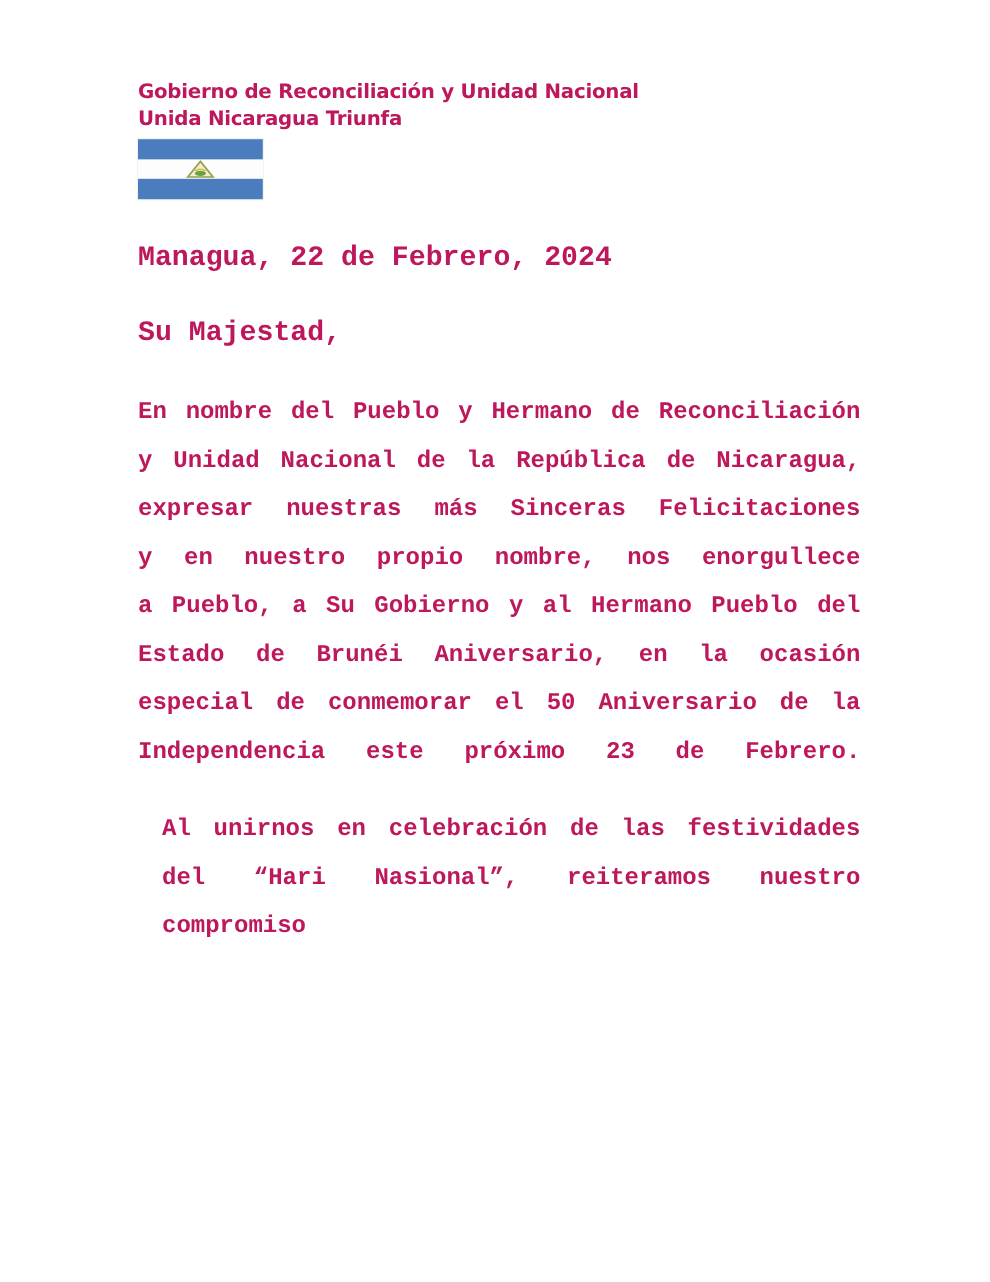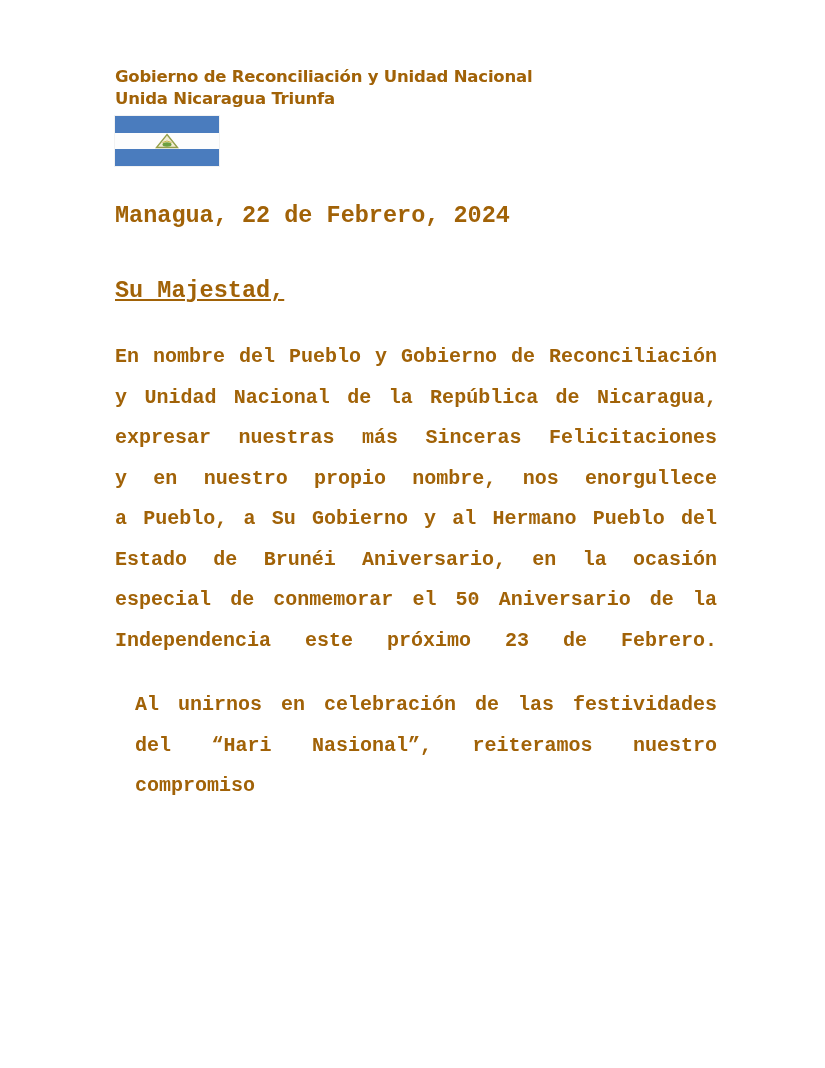--- a/index.html
+++ b/index.html
@@ -2,21 +2,21 @@
 <html><head>
 <meta charset="utf-8">
 <style>
   html, body { margin: 0; padding: 0; background: #e8e8e8; }
   .page {
     position: relative;
     width: 825px;
     height: 1068px;
     margin: 0 auto;
     background: #ffffff;
-    color: #a16207;
+    color: #be185d;
     overflow: hidden;
     box-sizing: border-box;
     padding: 66px 0 0 115px;
   }
   .content { width: 602px; }
 
   
   .letterhead-line {
     font-family: "DejaVu Sans", "Liberation Sans", sans-serif;
     font-weight: bold;
@@ -45,21 +45,21 @@
   
   .mono-lg {
     font-family: "Liberation Mono", "DejaVu Sans Mono", monospace;
     font-weight: bold;
     font-size: 23.5px;
     line-height: 32px;
     white-space: nowrap;
   }
   .date-line   { margin-top: 34px; }
   .address     { margin-top: 53px; }
-  .salutation  { margin-top: 43px; text-decoration: underline; }
+  .salutation  { margin-top: 30px; }
 
   .para { margin-top: 30px; }
   .para.second { margin-top: 24px; margin-left: 20px; }
   .body-line {
     font-family: "Liberation Mono", "DejaVu Sans Mono", monospace;
     font-weight: bold;
     font-size: 20px;
     line-height: 40.5px;
     text-align: justify;
     text-align-last: justify;
@@ -87,21 +87,21 @@
         <div class="stripe" style="background-color: rgb(74, 124, 190);"></div>
       </div>
     </header>
 
     <div class="mono-lg date-line">Managua, 22 de Febrero, 2024</div>
 
 
     <div class="mono-lg salutation">Su Majestad,</div>
 
     <div class="para">
-      <div class="body-line">En nombre del Pueblo y Gobierno de Reconciliación</div>
+      <div class="body-line">En nombre del Pueblo y Hermano de Reconciliación</div>
       <div class="body-line">y Unidad Nacional de la República de Nicaragua,</div>
       <div class="body-line">expresar nuestras más Sinceras Felicitaciones</div>
       <div class="body-line">y en nuestro propio nombre, nos enorgullece</div>
       <div class="body-line">a Pueblo, a Su Gobierno y al Hermano Pueblo del</div>
       <div class="body-line">Estado de Brunéi Aniversario, en la ocasión</div>
       <div class="body-line">especial de conmemorar el 50 Aniversario de la</div>
       <div class="body-line">Independencia este próximo 23 de Febrero.</div>
     </div>
 
     <div class="para second">

